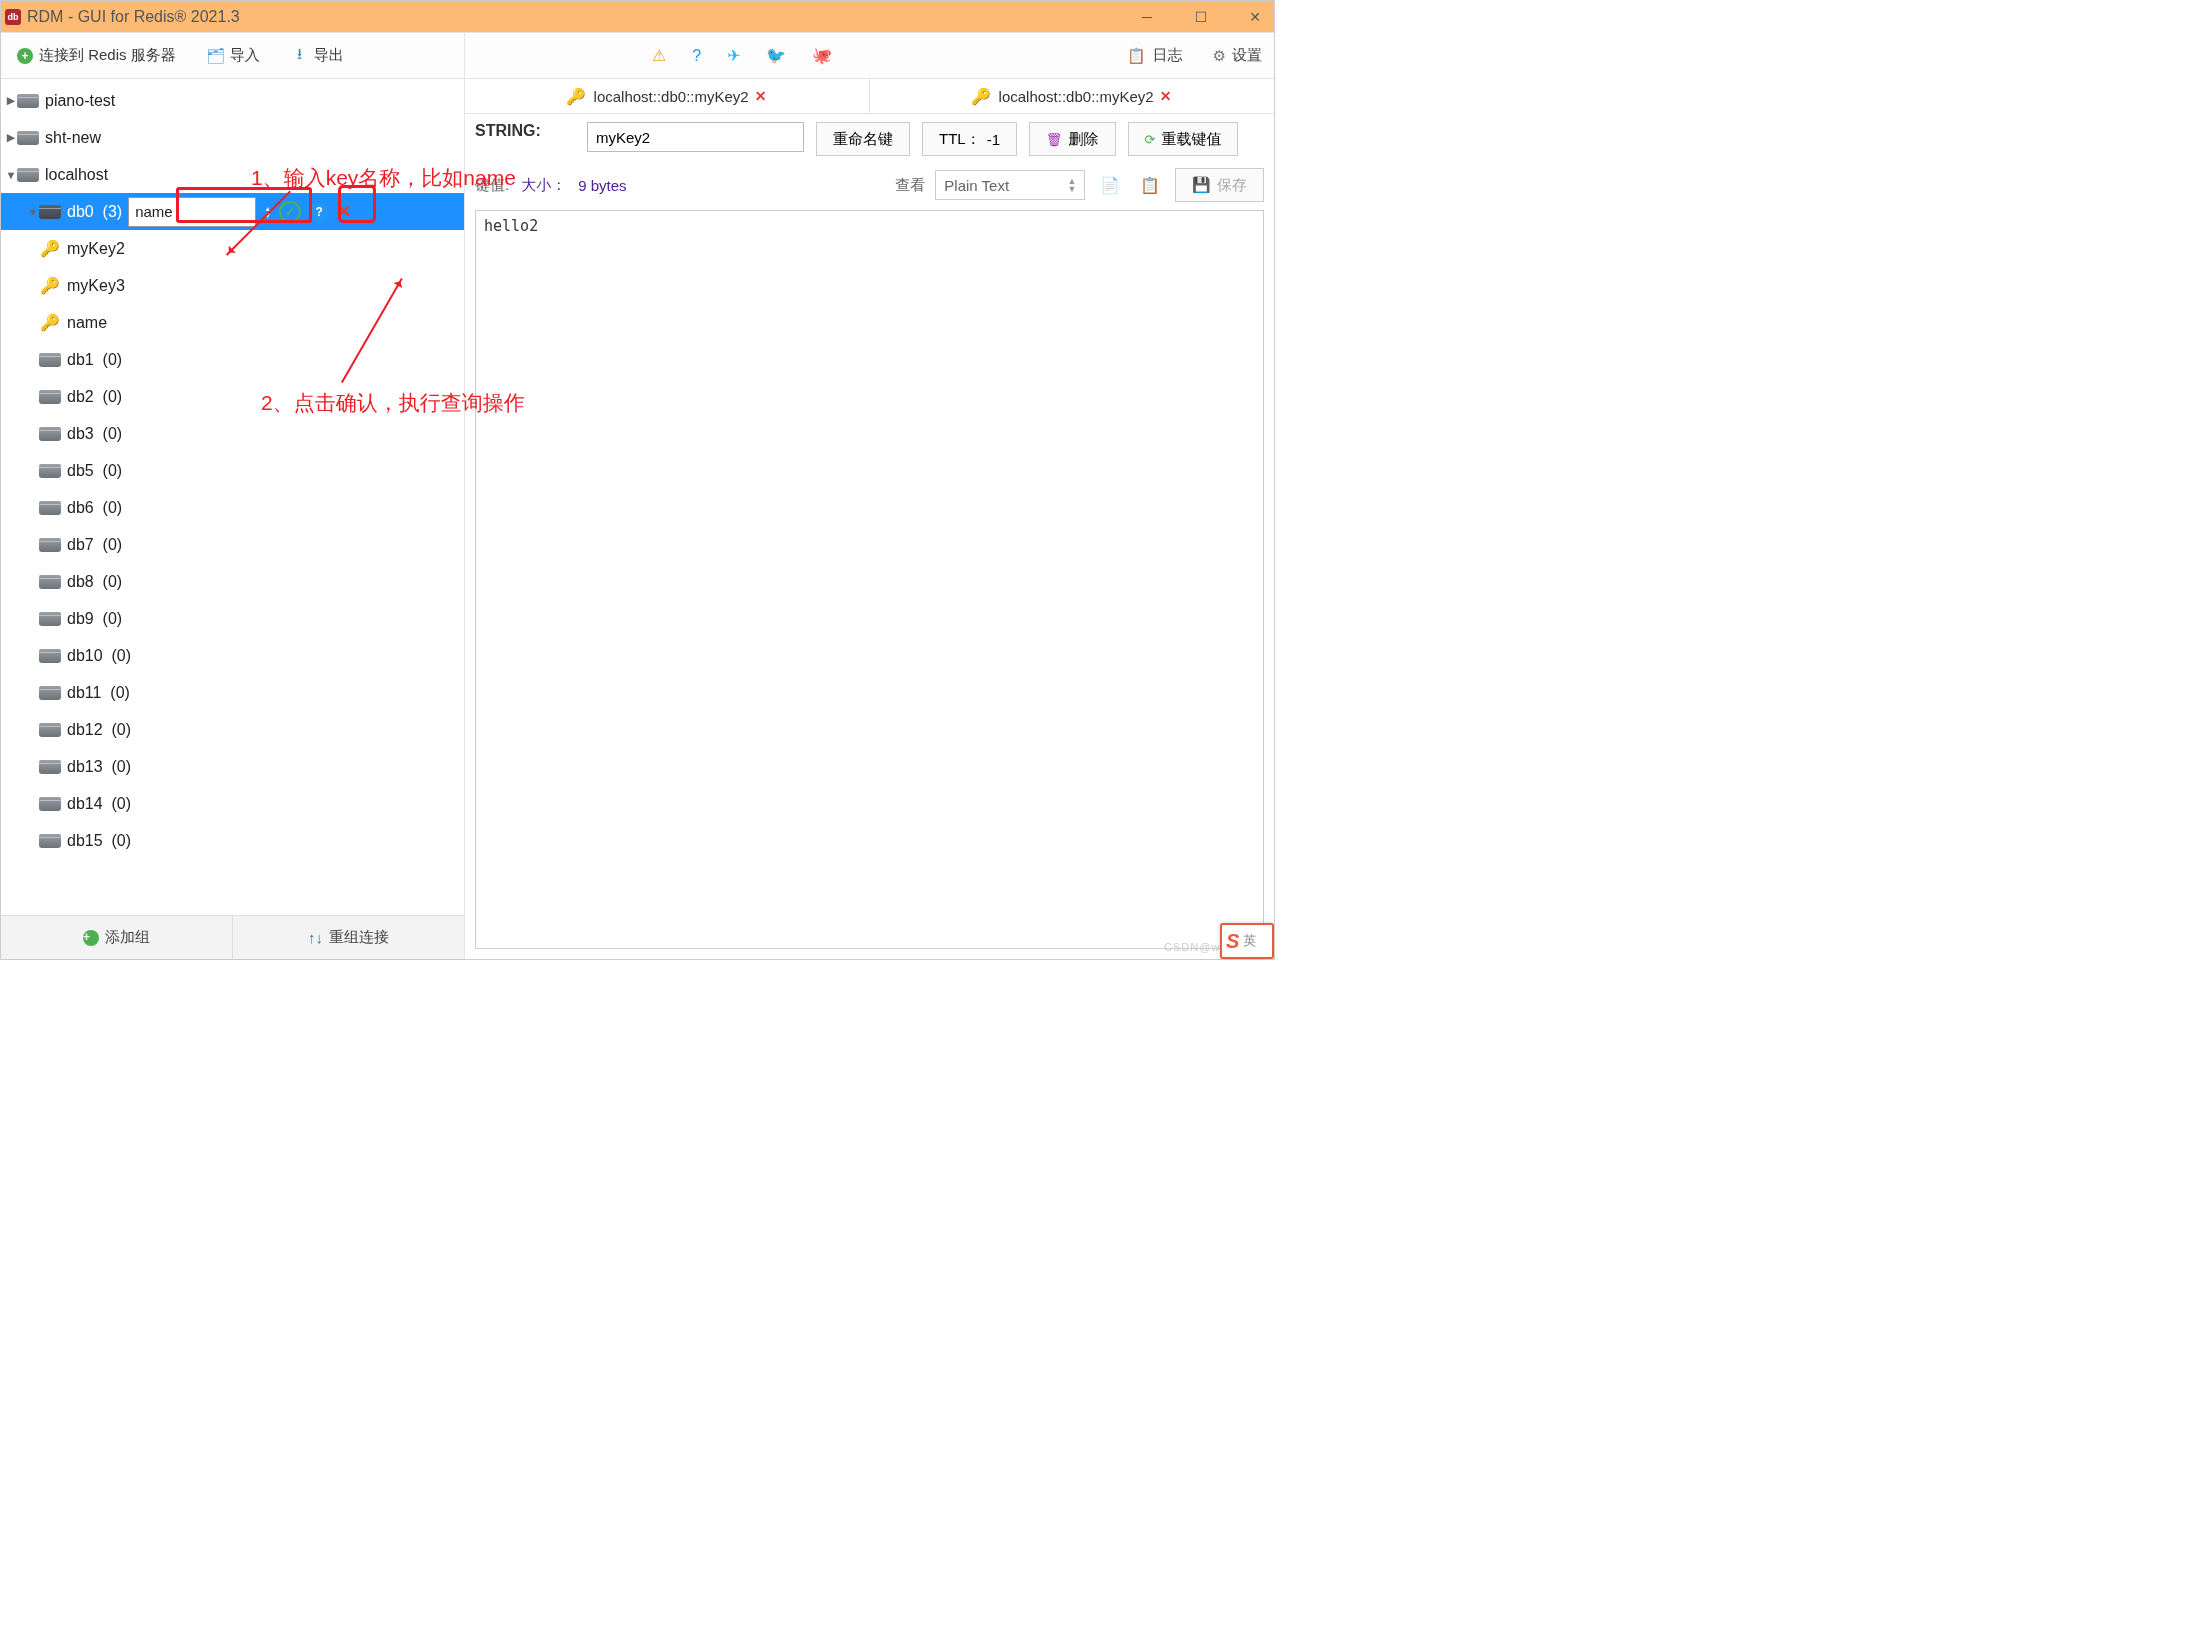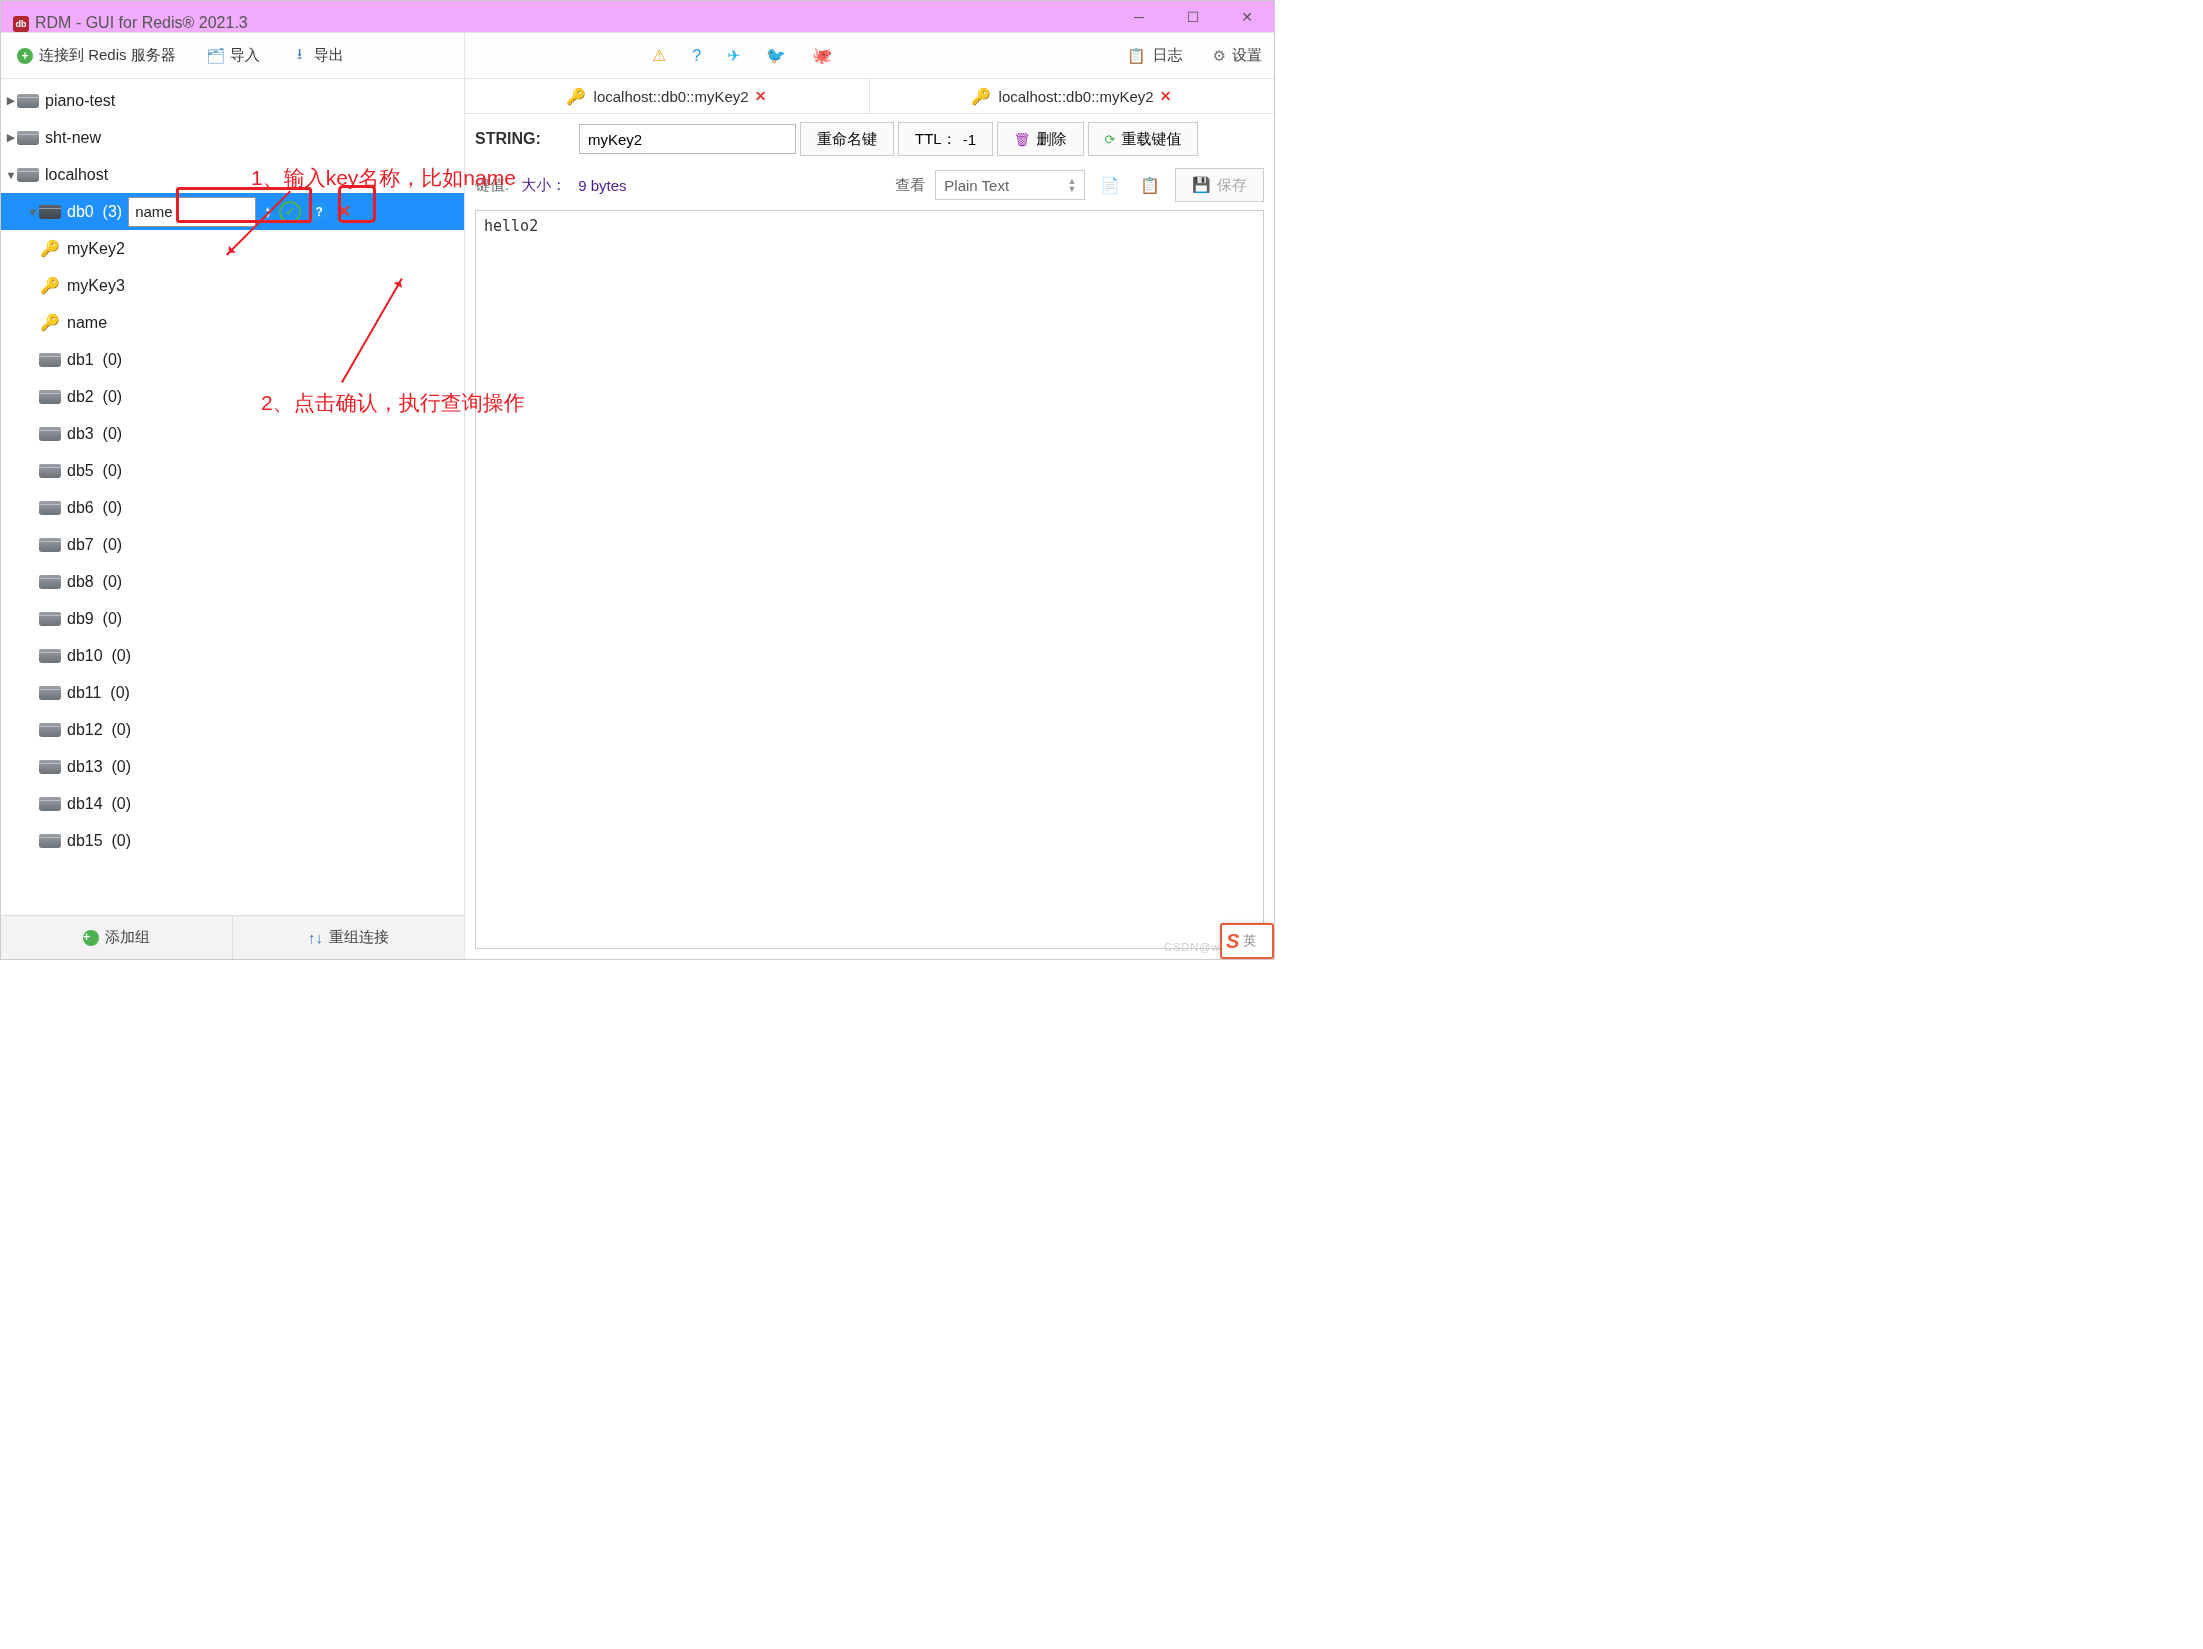--- a/index.html
+++ b/index.html
@@ -1,21 +1,21 @@
 <!DOCTYPE html>
 <html><head>
 <meta charset="utf-8">
 <style>
 * { box-sizing: border-box; margin: 0; padding: 0; font-family: "Microsoft YaHei", "Segoe UI", sans-serif; }
 body { background: #fff; font-size: 14px; color: #333; overflow: hidden; }
 
 .window { display: flex; flex-direction: column; width: 1275px; height: 960px; border: 1px solid #ccc; background: #fff; }
 
 
-.titlebar { height: 32px; display: flex; align-items: flex-end; padding: 0 12px; background: #f0abfc; border-bottom: 1px solid #e5e5e5; }
+.titlebar { height: 32px; display: flex; align-items: center; padding: 0 4px; background: #fdba74; border-bottom: 1px solid #e5e5e5; }
 .titlebar .app-icon { width: 16px; height: 16px; background: #b0272f; border-radius: 3px; margin-right: 6px; display: flex; align-items: center; justify-content: center; color: #fff; font-size: 9px; font-weight: bold; }
 .titlebar .title { flex: 1; font-size: 16px; color: #555; }
 .titlebar .win-btns { display: flex; gap: 24px; align-items: center; }
 .titlebar .win-btn { width: 30px; height: 30px; display: flex; align-items: center; justify-content: center; font-size: 14px; color: #555; cursor: pointer; }
 
 
 .toolbar { height: 46px; display: flex; align-items: center; background: #fdfdfd; border-bottom: 1px solid #e5e5e5; }
 .toolbar-left { width: 464px; display: flex; align-items: center; height: 100%; border-right: 1px solid #e5e5e5; }
 .toolbar-right { flex: 1; display: flex; align-items: center; height: 100%; padding: 0 12px; }
 .tb-btn { display: flex; align-items: center; gap: 6px; padding: 0 16px; height: 100%; cursor: pointer; font-size: 15px; color: #3a3a3a; }
@@ -66,21 +66,21 @@
 .red-line::after { content: ""; position: absolute; right: -2px; top: -4px; border: 5px solid transparent; border-left-color: #ec1d24; }
 
 
 .content { flex: 1; display: flex; flex-direction: column; overflow: hidden; }
 .tabs { display: flex; height: 35px; background: #fff; }
 .tab { flex: 1; display: flex; align-items: center; justify-content: center; gap: 6px; font-size: 15px; color: #333; border-bottom: 1px solid #e5e5e5; cursor: pointer; padding: 0 10px; }
 .tab:first-child { border-right: 1px solid #e5e5e5; }
 .tab.active { background: #fff; }
 .tab .close-x { color: #e53935; font-weight: bold; font-size: 14px; }
 
-.action-row { display: flex; align-items: center; gap: 4px; padding: 8px 10px; }
+.action-row { display: flex; gap: 12px; padding: 8px 10px; }
 .type-label { font-weight: bold; font-size: 16px; width: 100px; }
 .key-input { flex: 0 0 200px; height: 30px; border: 1px solid #bbb; padding: 0 8px; font-size: 15px; }
 .act-btn { height: 30px; padding: 16px 16px; border: 1px solid #ccc; background: #fafafa; display: flex; align-items: center; gap: 6px; font-size: 15px; cursor: pointer; }
 .act-btn .ico { font-size: 13px; }
 .trash { color: #9c27b0; }
 .reload-ico { color: #4caf50; }
 
 .view-row { display: flex; align-items: center; gap: 10px; padding: 4px 10px 8px 10px; font-size: 15px; color: #666; }
 .view-row .lbl-grey { color: #4c1d95; margin-left: 2px; }
 .spacer { flex: 1; }

